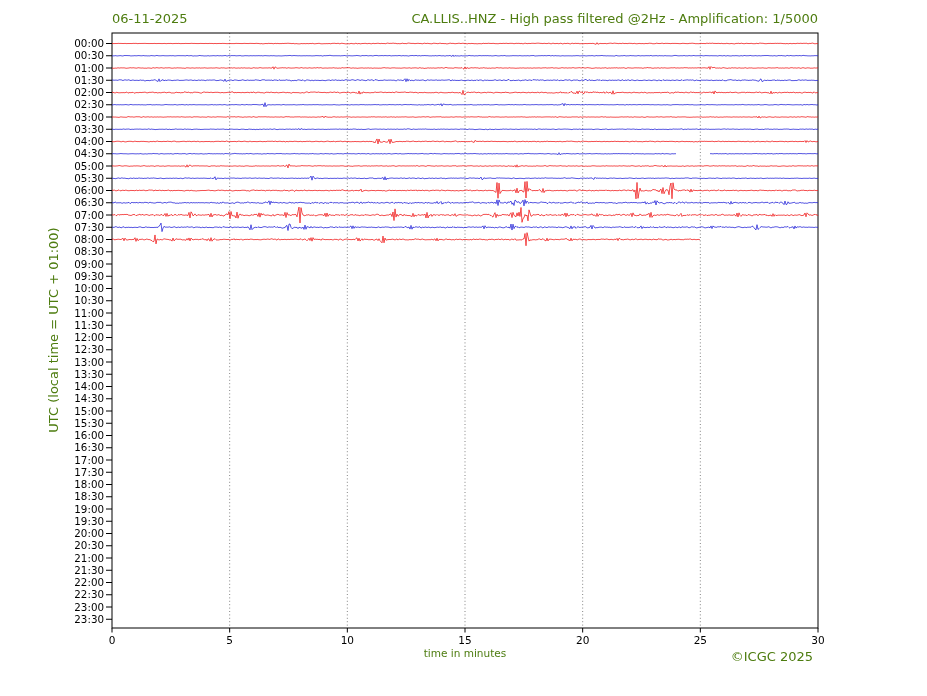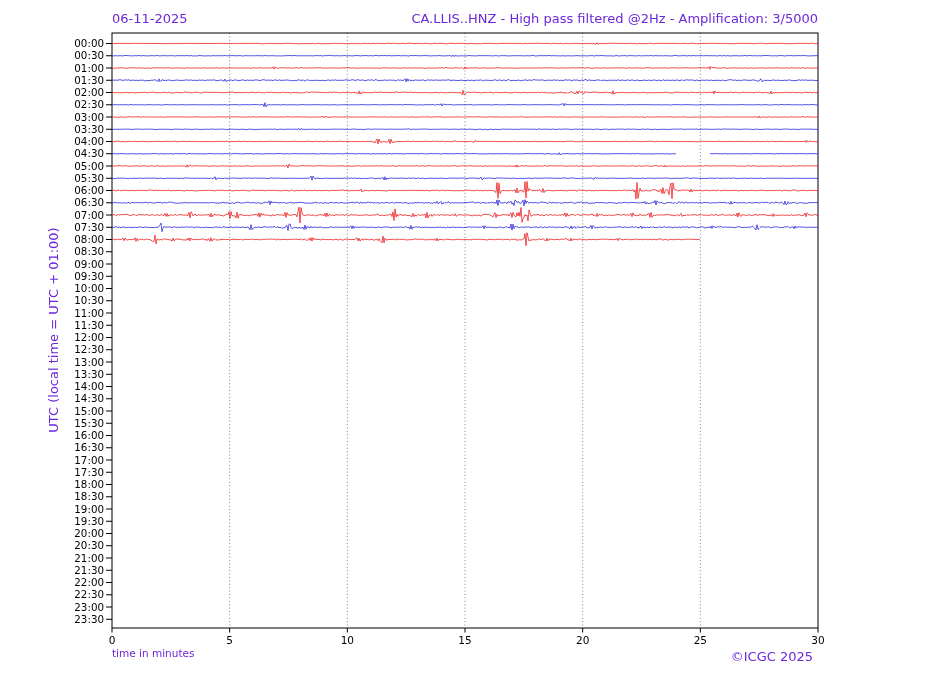--- a/index.html
+++ b/index.html
@@ -1,33 +1,33 @@
 <!DOCTYPE html>
 <html><head>
 <meta charset="utf-8">
 <style>
   html,body{margin:0;padding:0;background:#fff;}
   .screen{
     position:relative;width:927px;height:696px;background:#ffffff;
-    font-family:"DejaVu Sans","Liberation Sans",sans-serif;color:#6d28d9;overflow:hidden;
+    font-family:"DejaVu Sans","Liberation Sans",sans-serif;color:#4d7c0f;overflow:hidden;
   }
   .date-title{position:absolute;left:112px;top:11px;font-size:13px;white-space:nowrap;}
   .main-title{position:absolute;right:109px;top:11px;font-size:13px;white-space:nowrap;}
   .ylabel{position:absolute;left:53px;top:330px;transform:translate(-50%,-50%) rotate(-90deg);
           font-size:13px;white-space:nowrap;}
-  .xlabel{position:absolute;left:112px;top:647px;width:706px;text-align:left;font-size:10.5px;}
+  .xlabel{position:absolute;left:112px;top:647px;width:706px;text-align:center;font-size:10.5px;}
   .credit{position:absolute;right:114px;top:649px;font-size:13px;font-weight:normal;white-space:nowrap;}
   svg{position:absolute;left:0;top:0;}
 </style>
 </head>
 <body>
 
 <div class="screen">
   <div class="date-title">06-11-2025</div>
-  <div class="main-title">CA.LLIS..HNZ - High pass filtered @2Hz - Amplification: 3/5000</div>
+  <div class="main-title">CA.LLIS..HNZ - High pass filtered @2Hz - Amplification: 1/5000</div>
   <div class="ylabel">UTC (local time = UTC + 01:00)</div>
   <svg id="plot" width="927" height="696">
       <line x1="229.66666666666669" y1="33" x2="229.66666666666669" y2="628" stroke="#777777" stroke-width="0.9" stroke-dasharray="1 2.4"></line>
       <line x1="347.33333333333337" y1="33" x2="347.33333333333337" y2="628" stroke="#777777" stroke-width="0.9" stroke-dasharray="1 2.4"></line>
       <line x1="465" y1="33" x2="465" y2="628" stroke="#777777" stroke-width="0.9" stroke-dasharray="1 2.4"></line>
       <line x1="582.6666666666667" y1="33" x2="582.6666666666667" y2="628" stroke="#777777" stroke-width="0.9" stroke-dasharray="1 2.4"></line>
       <line x1="700.3333333333334" y1="33" x2="700.3333333333334" y2="628" stroke="#777777" stroke-width="0.9" stroke-dasharray="1 2.4"></line>
       <rect x="112" y="33" width="706" height="595" fill="none" stroke="#000000" stroke-width="1"></rect>
       <line x1="112" y1="628" x2="112" y2="632.5" stroke="#000000" stroke-width="1"></line>
       <text x="112" y="644" text-anchor="middle" font-size="10.5" font-family="&quot;DejaVu Sans&quot;,&quot;Liberation Sans&quot;,sans-serif">0</text>

